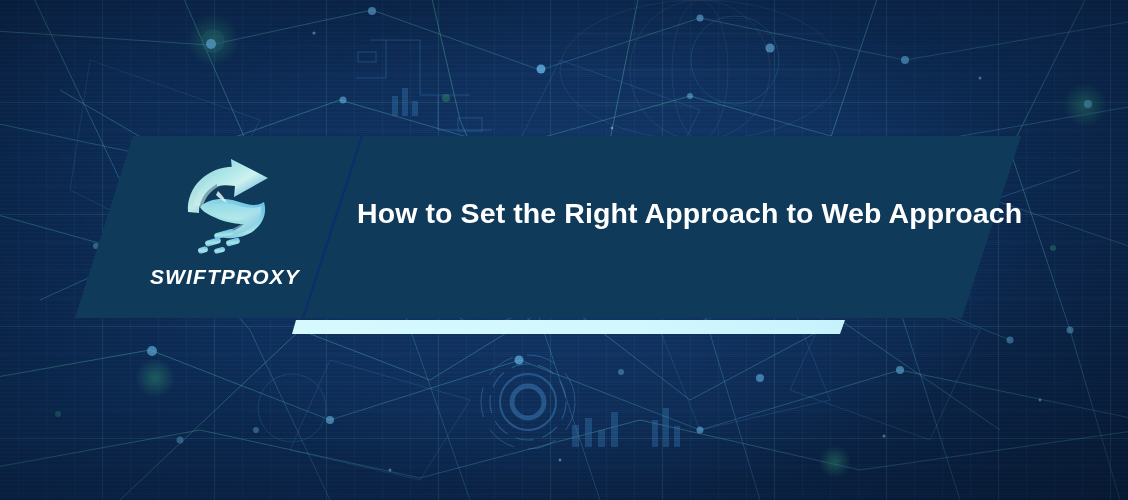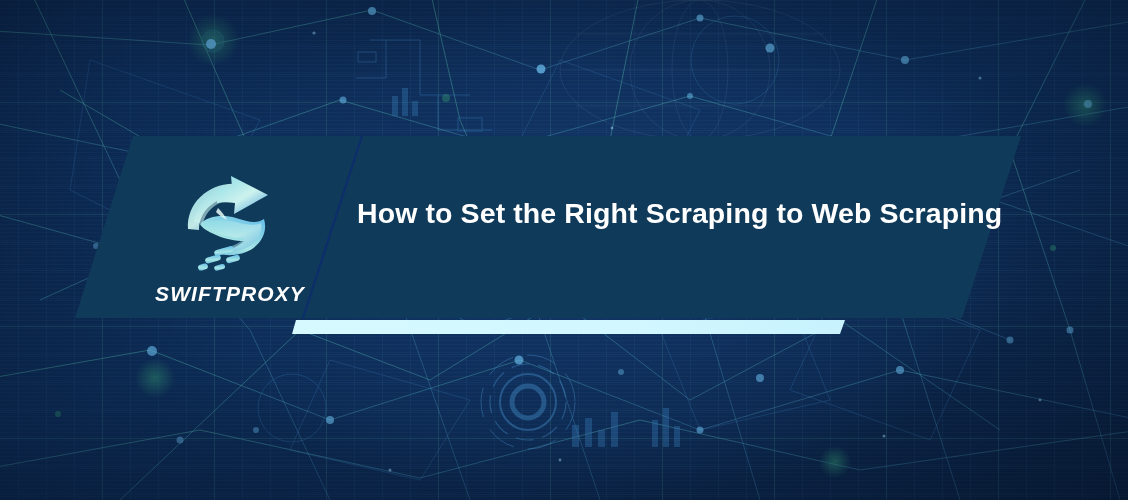--- a/index.html
+++ b/index.html
@@ -64,23 +64,22 @@
     font-weight: bold;
     color: #ffffff;
     letter-spacing: 0.1px;
     line-height: 34px;
     white-space: nowrap;
   }
 
   .logo-block {
     position: absolute;
     left: 150px;
-    top: 172px;
+    top: 155px;
     width: 160px;
-    text-align: center;
   }
   .logo-mark { display: block; margin: 0 auto; }
   .logo-word {
     display: block;
     margin-top: 6px;
     font-size: 21px;
     font-weight: bold;
     font-style: italic;
     color: #ffffff;
     letter-spacing: 1.1px;
@@ -289,15 +288,15 @@
         <rect x="48" y="84" width="14" height="6" rx="3" transform="rotate(-16 55 87)"></rect>
         <rect x="20" y="92" width="10" height="6" rx="3" transform="rotate(-16 25 95)"></rect>
         <rect x="36" y="93" width="11" height="5" rx="2.5" transform="rotate(-16 41 95)"></rect>
       </g>
 
       <path d="M40 36 C44 40 47 44 49 48 C45 46 41 43 38 40 Z" fill="#e6faf7" opacity="0.85"></path>
     </svg>
     <span class="logo-word">SWIFTPROXY</span>
   </div>
 
-  <div class="title">How to Set the Right Scraping to Web Scraping</div>
+  <div class="title">How to Set the Right Approach to Web Approach</div>
 
 </div>
 
 </body></html>

